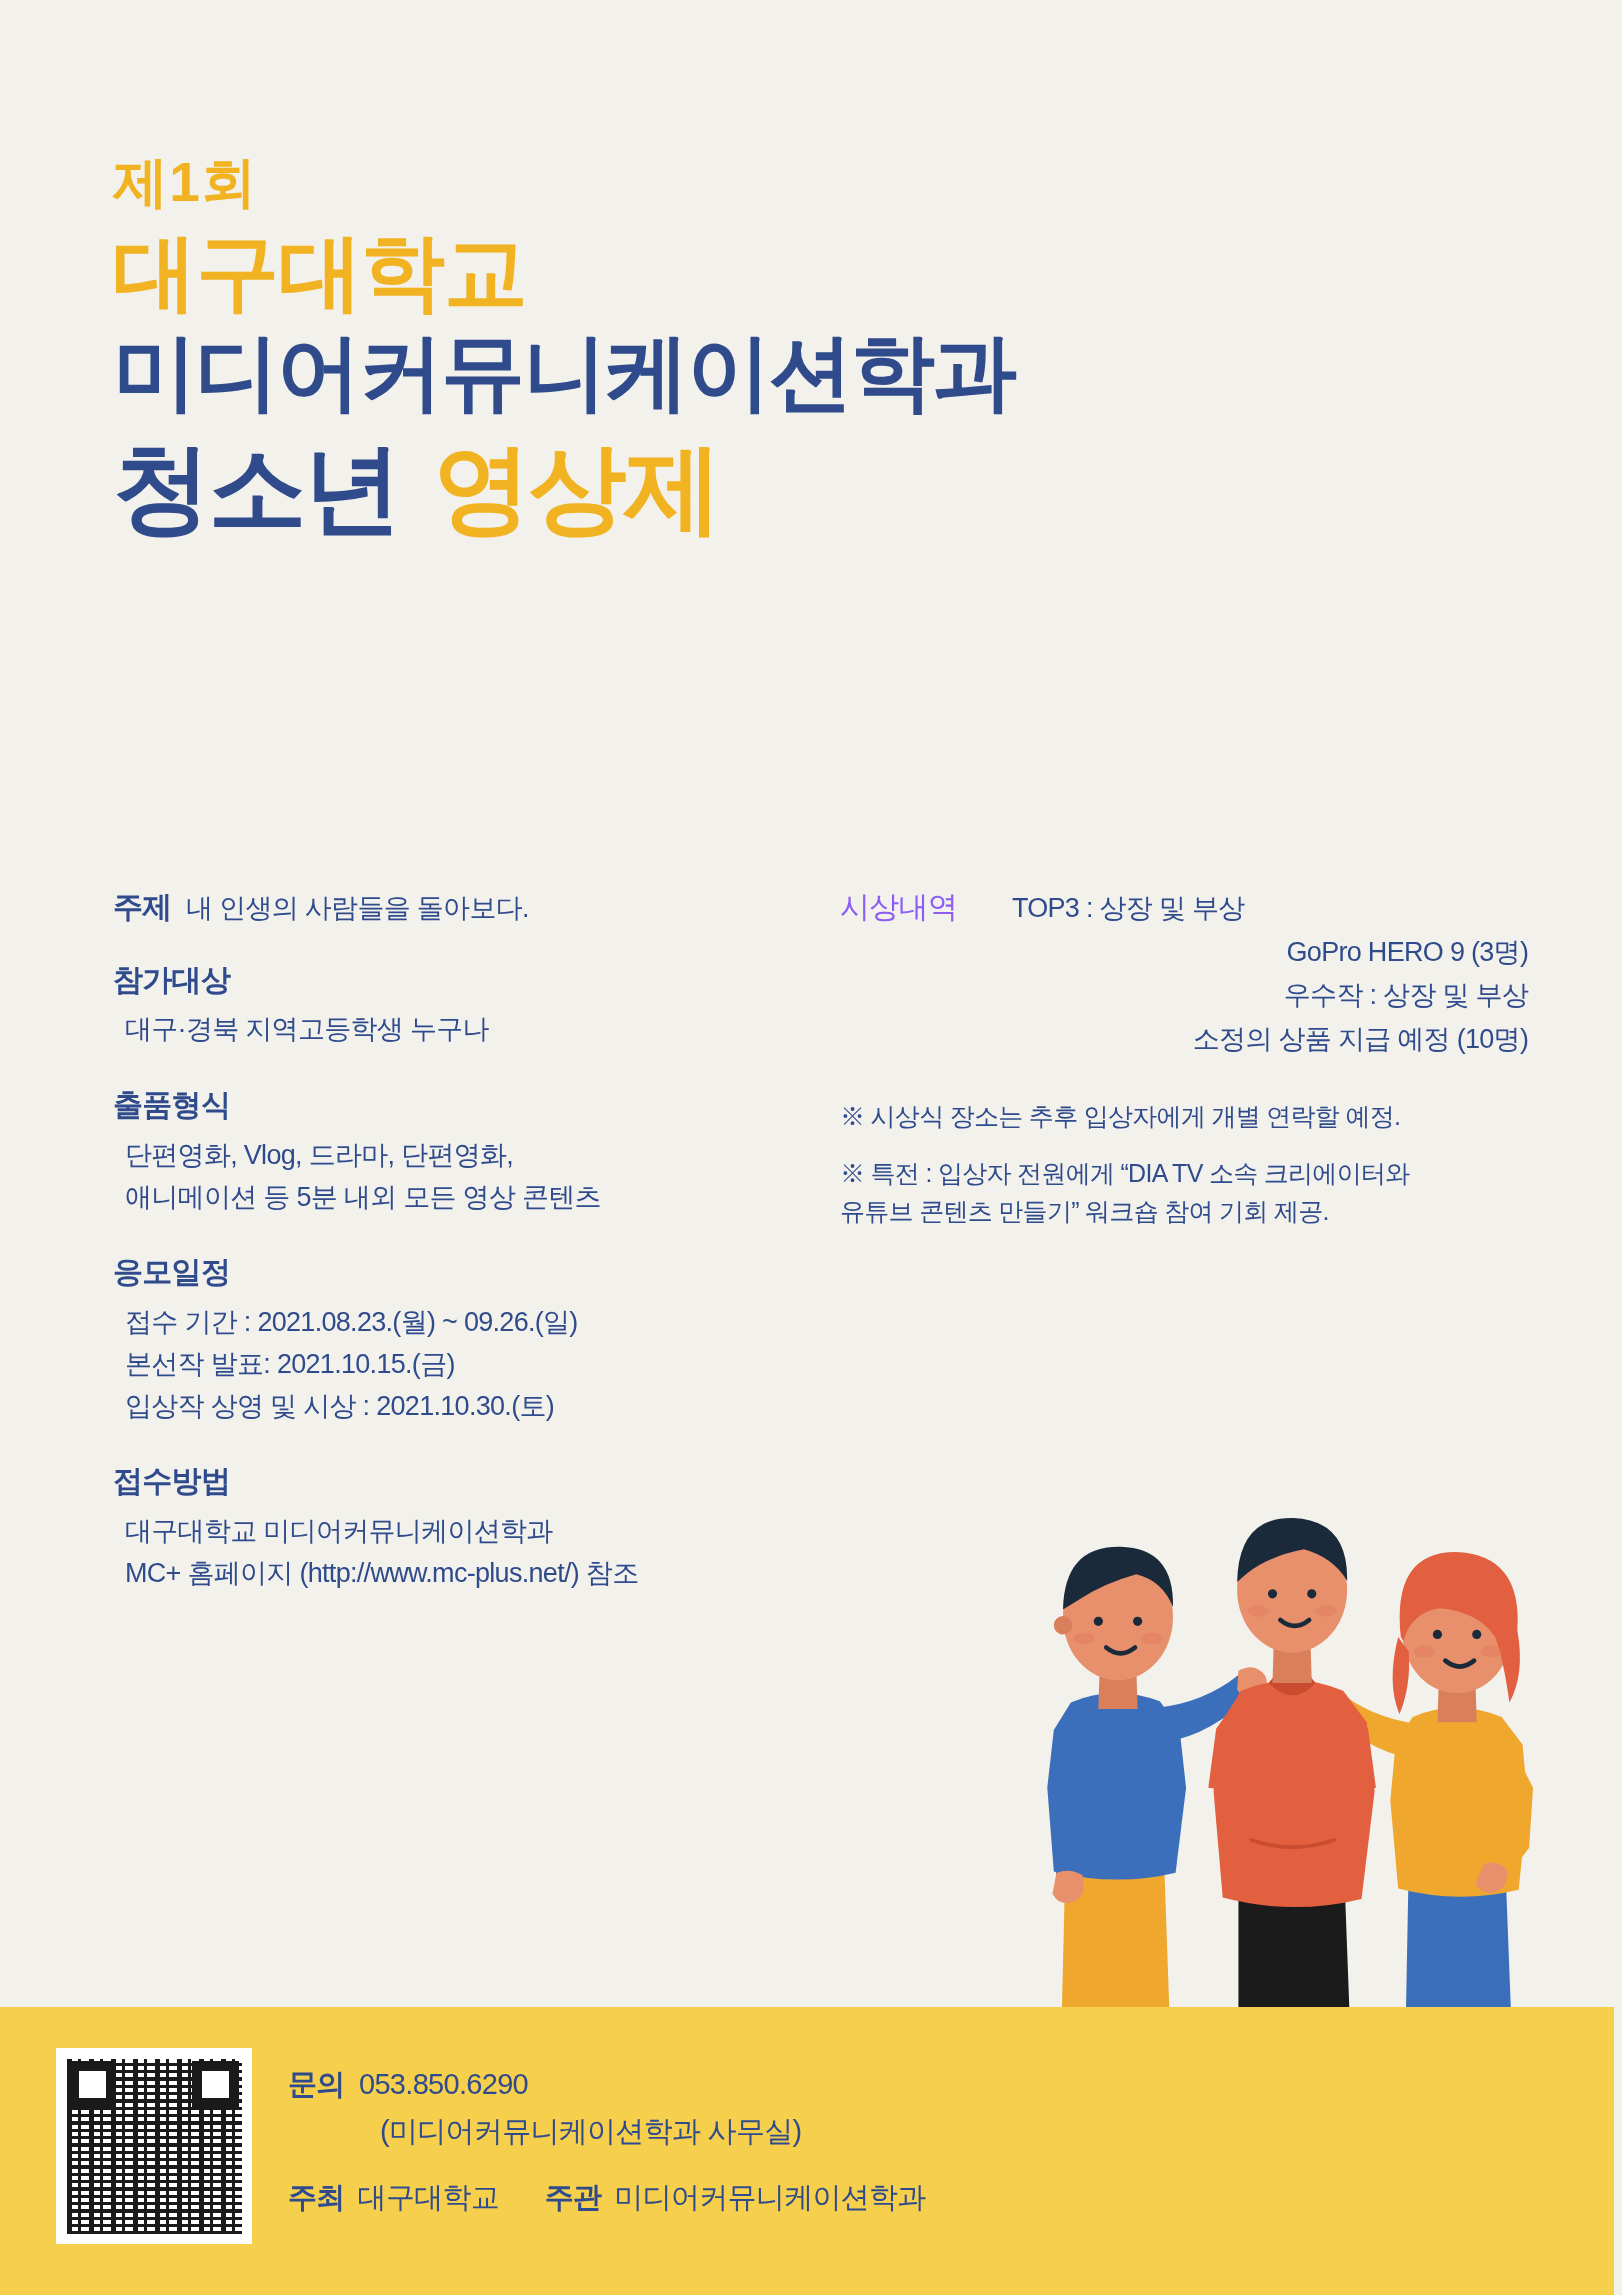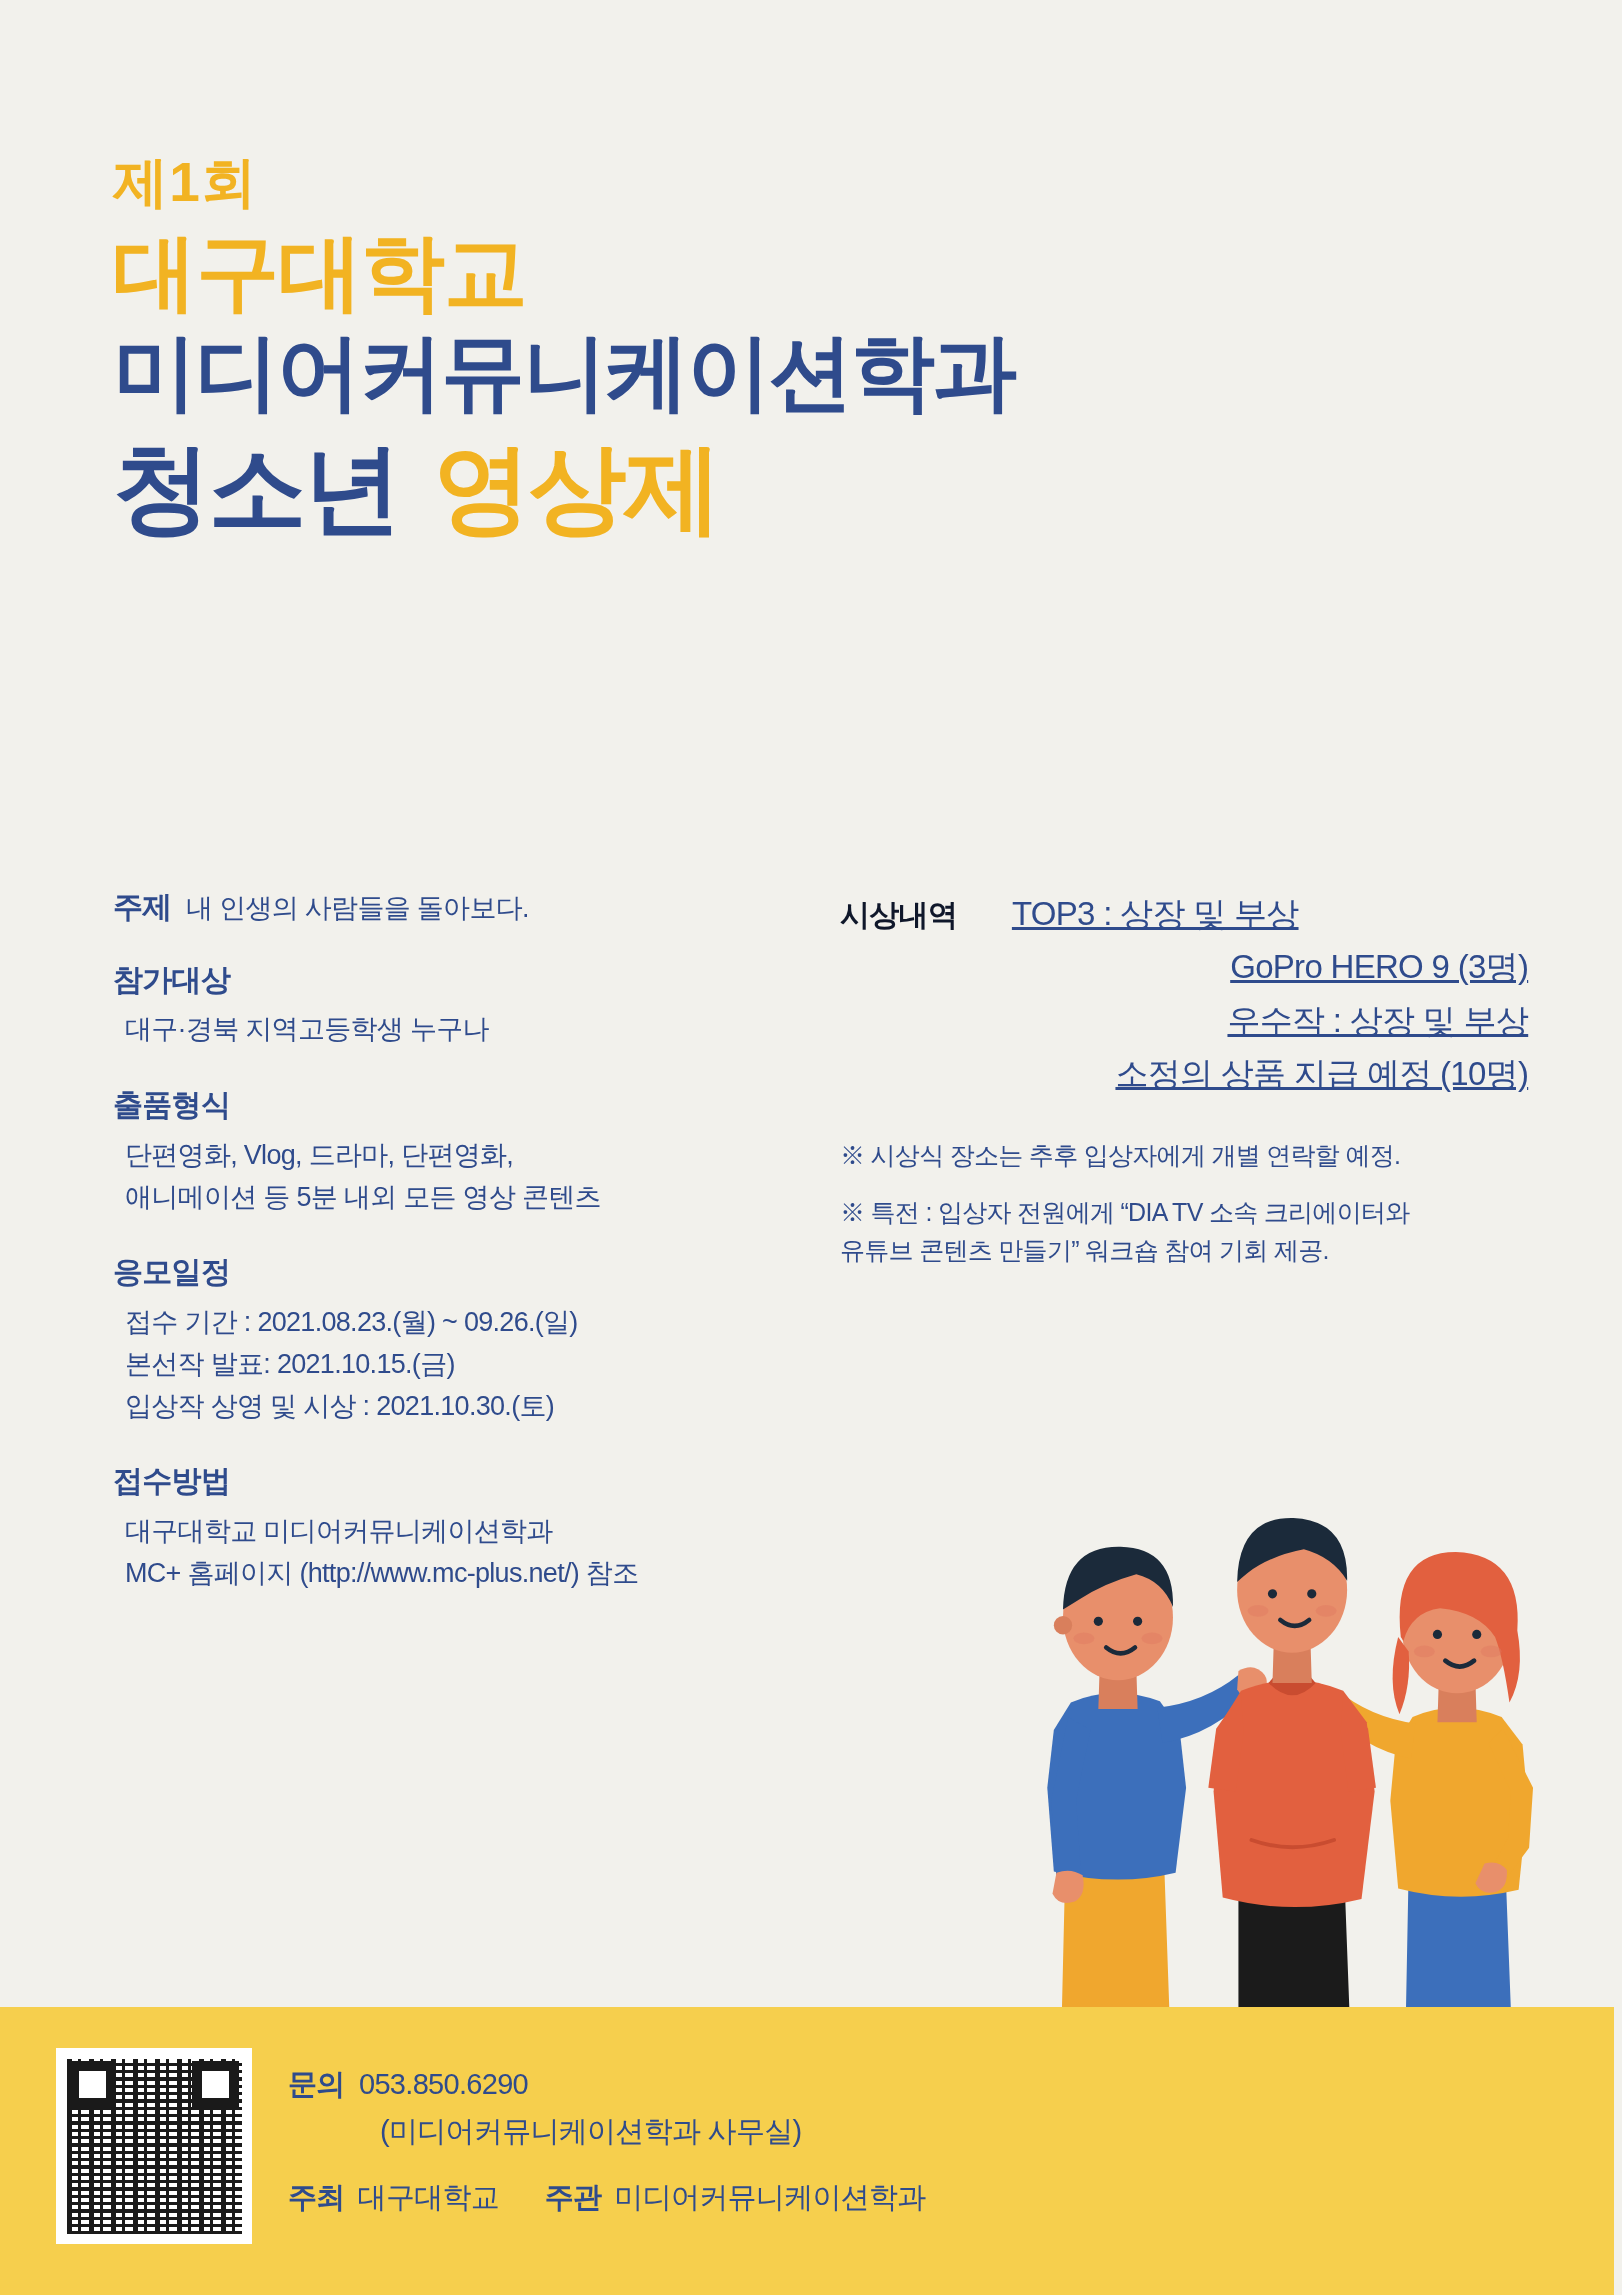--- a/index.html
+++ b/index.html
@@ -111,37 +111,36 @@
     margin-left: 12px;
   }
 
   
   .award-row {
     display: flex;
     align-items: baseline;
   }
   .award-label {
     font-size: 30px;
-    font-weight: 700;
-    color: #0f172a;
+    font-weight: 400;
+    color: #8b5cf6;
     letter-spacing: -0.7px;
     width: 164px;
     flex: 0 0 164px;
   }
   .award-lines {
     flex: 1 1 auto;
   }
   .award-line {
-    font-size: 33px;
+    font-size: 27px;
     color: #2f4b8c;
     line-height: 1.62;
     letter-spacing: -0.7px;
     text-align: right;
     padding-right: 11.8px;
-    text-decoration: underline;
   }
   .award-line.l1 { text-align: left; padding-left: 7.9px; }
 
   .note {
     font-size: 25px;
     color: #2f4b8c;
     line-height: 1.55;
     letter-spacing: -0.7px;
     margin-top: 35px;
   }

